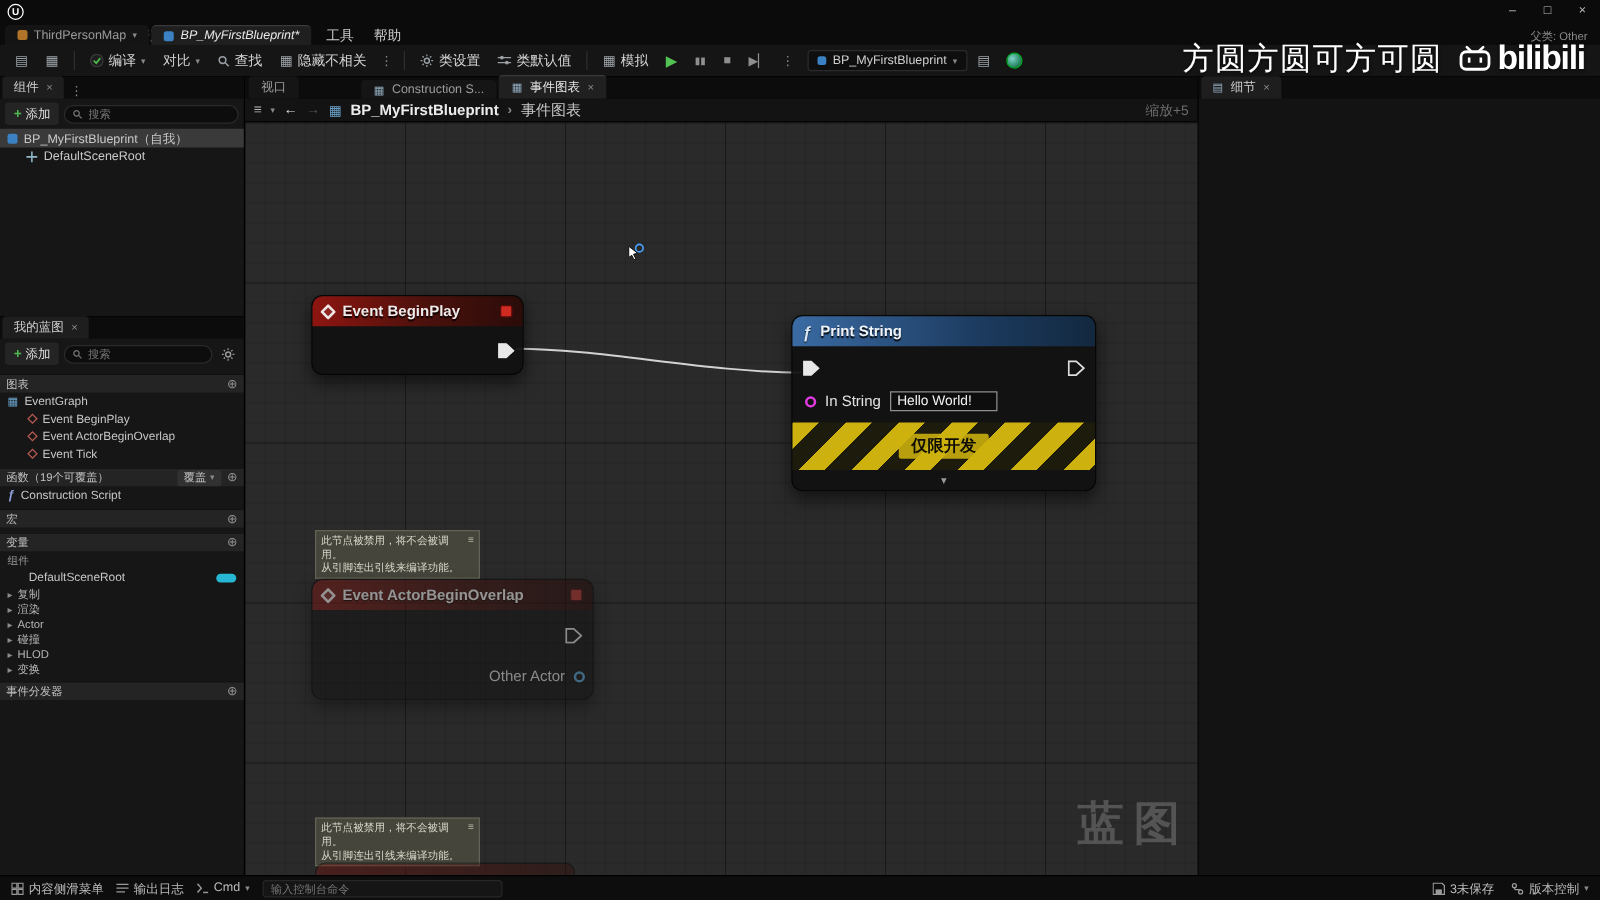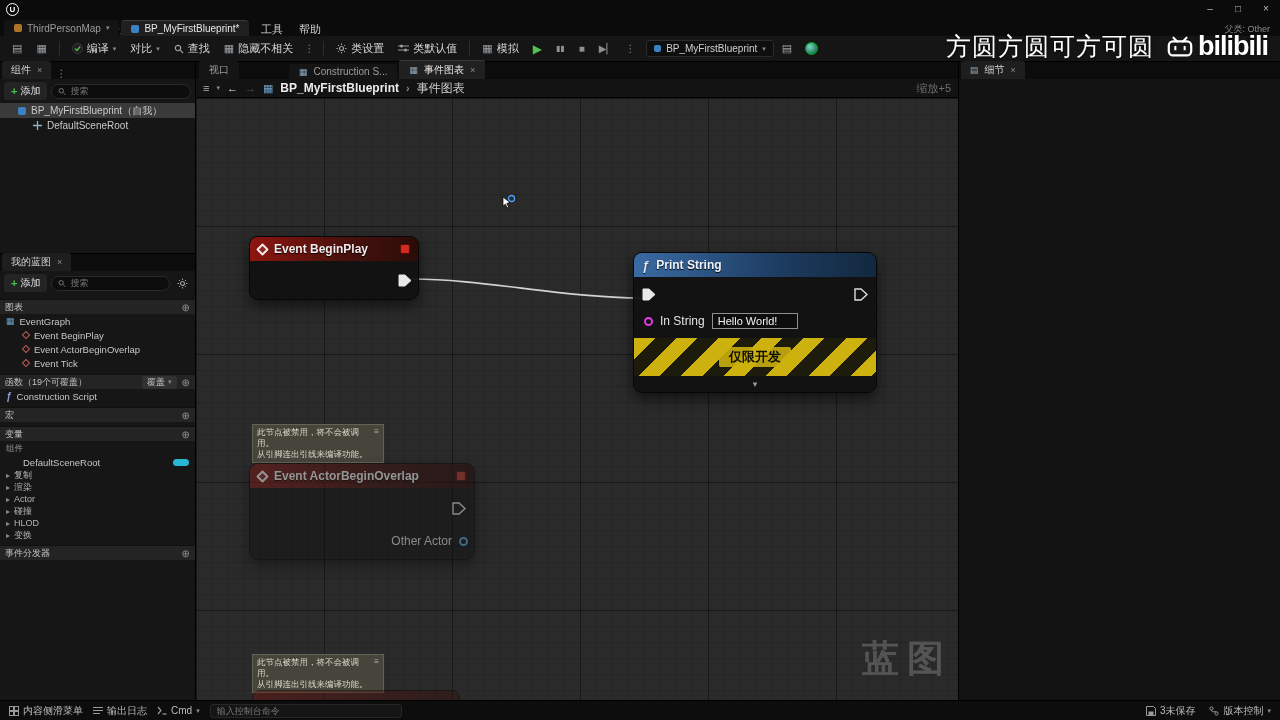--- a/index.html
+++ b/index.html
@@ -12,21 +12,21 @@
   .uelogo { width:13px; height:13px; border:1.5px solid #fff; border-radius:50%; color:#fff;
     font-size:8px; font-weight:bold; display:flex; align-items:center; justify-content:center; margin:0 6px 0 2px; }
   .menu-item { padding:0 8px; font-size:11px; color:#cfcfcf; line-height:18px;margin-top:40px; }
   .mb-spacer { flex:1; }
   .winbtn { width:28px; text-align:center; color:#bbb; font-size:10px; line-height:18px; }
 
   
   .tabbar { height:18px; background:#0b0b0b; display:flex; align-items:flex-end; padding-left:4px; }
   .atab { display:flex; align-items:center; gap:5px; height:16px; padding:0 10px; font-size:10px;
     background:#141414; color:#9a9a9a; border-radius:4px 4px 0 0; margin-right:2px; }
-  .atab.active { background:#1f1f1f; color:#e8e8e8; border-top:1px solid #3a3a3a; }
+  .atab.active { background:#1f1f1f; color:#e8e8e8; border-top:1px solid #3a3a3a;font-style:italic; }
   .tab-ico { width:8px; height:8px; border-radius:2px; display:inline-block; }
   .parentclass { margin-left:auto; font-size:9px; color:#8a8a8a; padding-right:10px; }
 
   
   .toolbar { height:26px; background:#151515; border-bottom:1px solid #000; display:flex;
     align-items:center; gap:2px; padding:0 6px; }
   .tbtn { display:flex; align-items:center; gap:4px; padding:3px 6px; border-radius:3px;
     color:#d6d6d6; font-size:11px; white-space:nowrap; }
   .tico { font-size:11px; color:#9aa0a6; }
   .caret { font-size:7px; color:#8a8a8a; }
@@ -61,21 +61,21 @@
   .addrow { display:flex; align-items:center; gap:4px; padding:3px 4px; }
   .addbtn { display:flex; align-items:center; gap:3px; font-size:10px; color:#e0e0e0;
     background:#242424; border-radius:3px; padding:2px 7px; }
   .plus { color:#4db84d; font-weight:bold; font-size:11px; }
   .searchbox { flex:1; height:15px; background:#0d0d0d; border:1px solid #2a2a2a; border-radius:8px;
     display:flex; align-items:center; gap:4px; padding:0 6px; }
   .searchbox input { background:transparent; border:0; outline:0; color:#bbb; font-size:9px; width:100%;
     font-family:"Liberation Sans",sans-serif; }
   .gearbtn { color:#9a9a9a; padding:0 3px; }
 
-  .trow { height:15px; display:flex; align-items:center; gap:5px; font-size:10px; color:#c9c9c9; padding:0 18px; }
+  .trow { height:15px; display:flex; align-items:center; gap:5px; font-size:10px; color:#c9c9c9; padding:0 6px; }
   .trow.selected { background:#3a3a3a; }
   .trow .ind { width:10px; }
 
   .sect { height:15px; margin-top:4px; background:#242424; border-top:1px solid #101010;
     display:flex; align-items:center; padding:0 5px; font-size:9px; color:#c2c2c2; gap:4px; }
   .sect .right { margin-left:auto; display:flex; align-items:center; gap:5px; }
   .oplus { color:#8f8f8f; font-size:10px; }
   .override { background:#313131; border-radius:2px; padding:0 5px; font-size:9px; display:flex; gap:3px; align-items:center; }
   .mbrow { height:14px; display:flex; align-items:center; gap:5px; font-size:9.5px; color:#c6c6c6; padding:0 6px; }
   .mbrow .ind { width:12px; }

